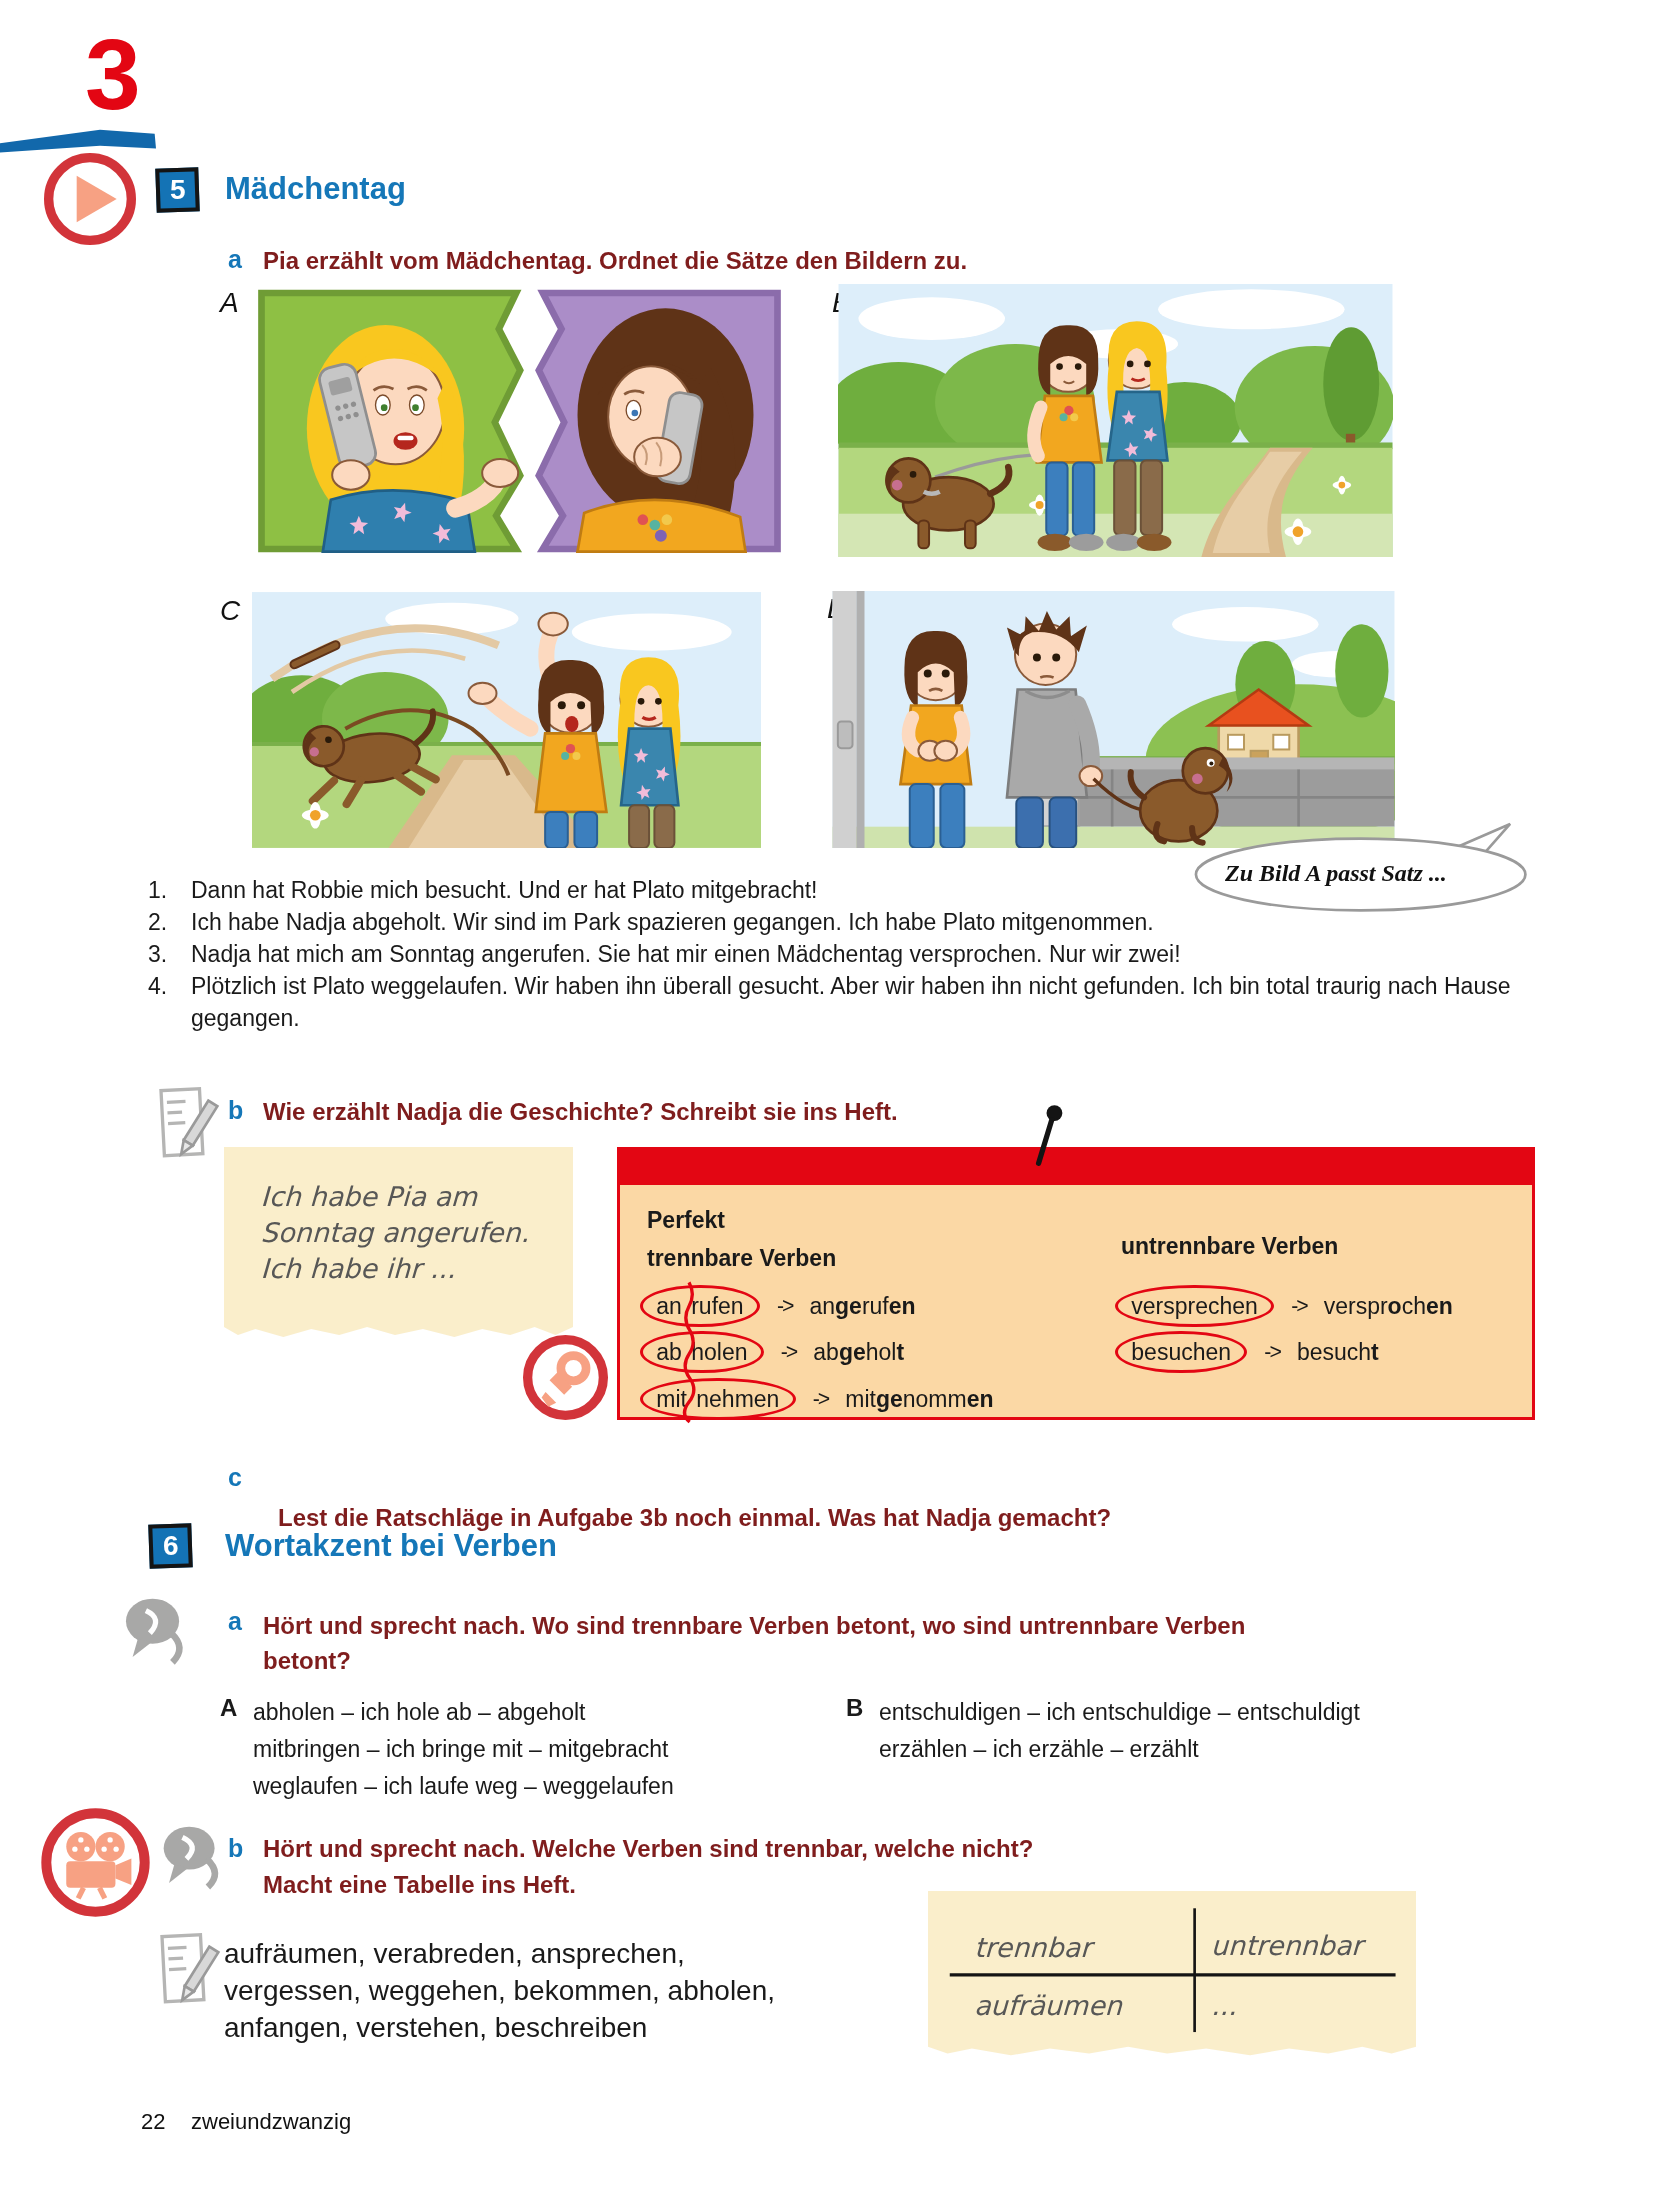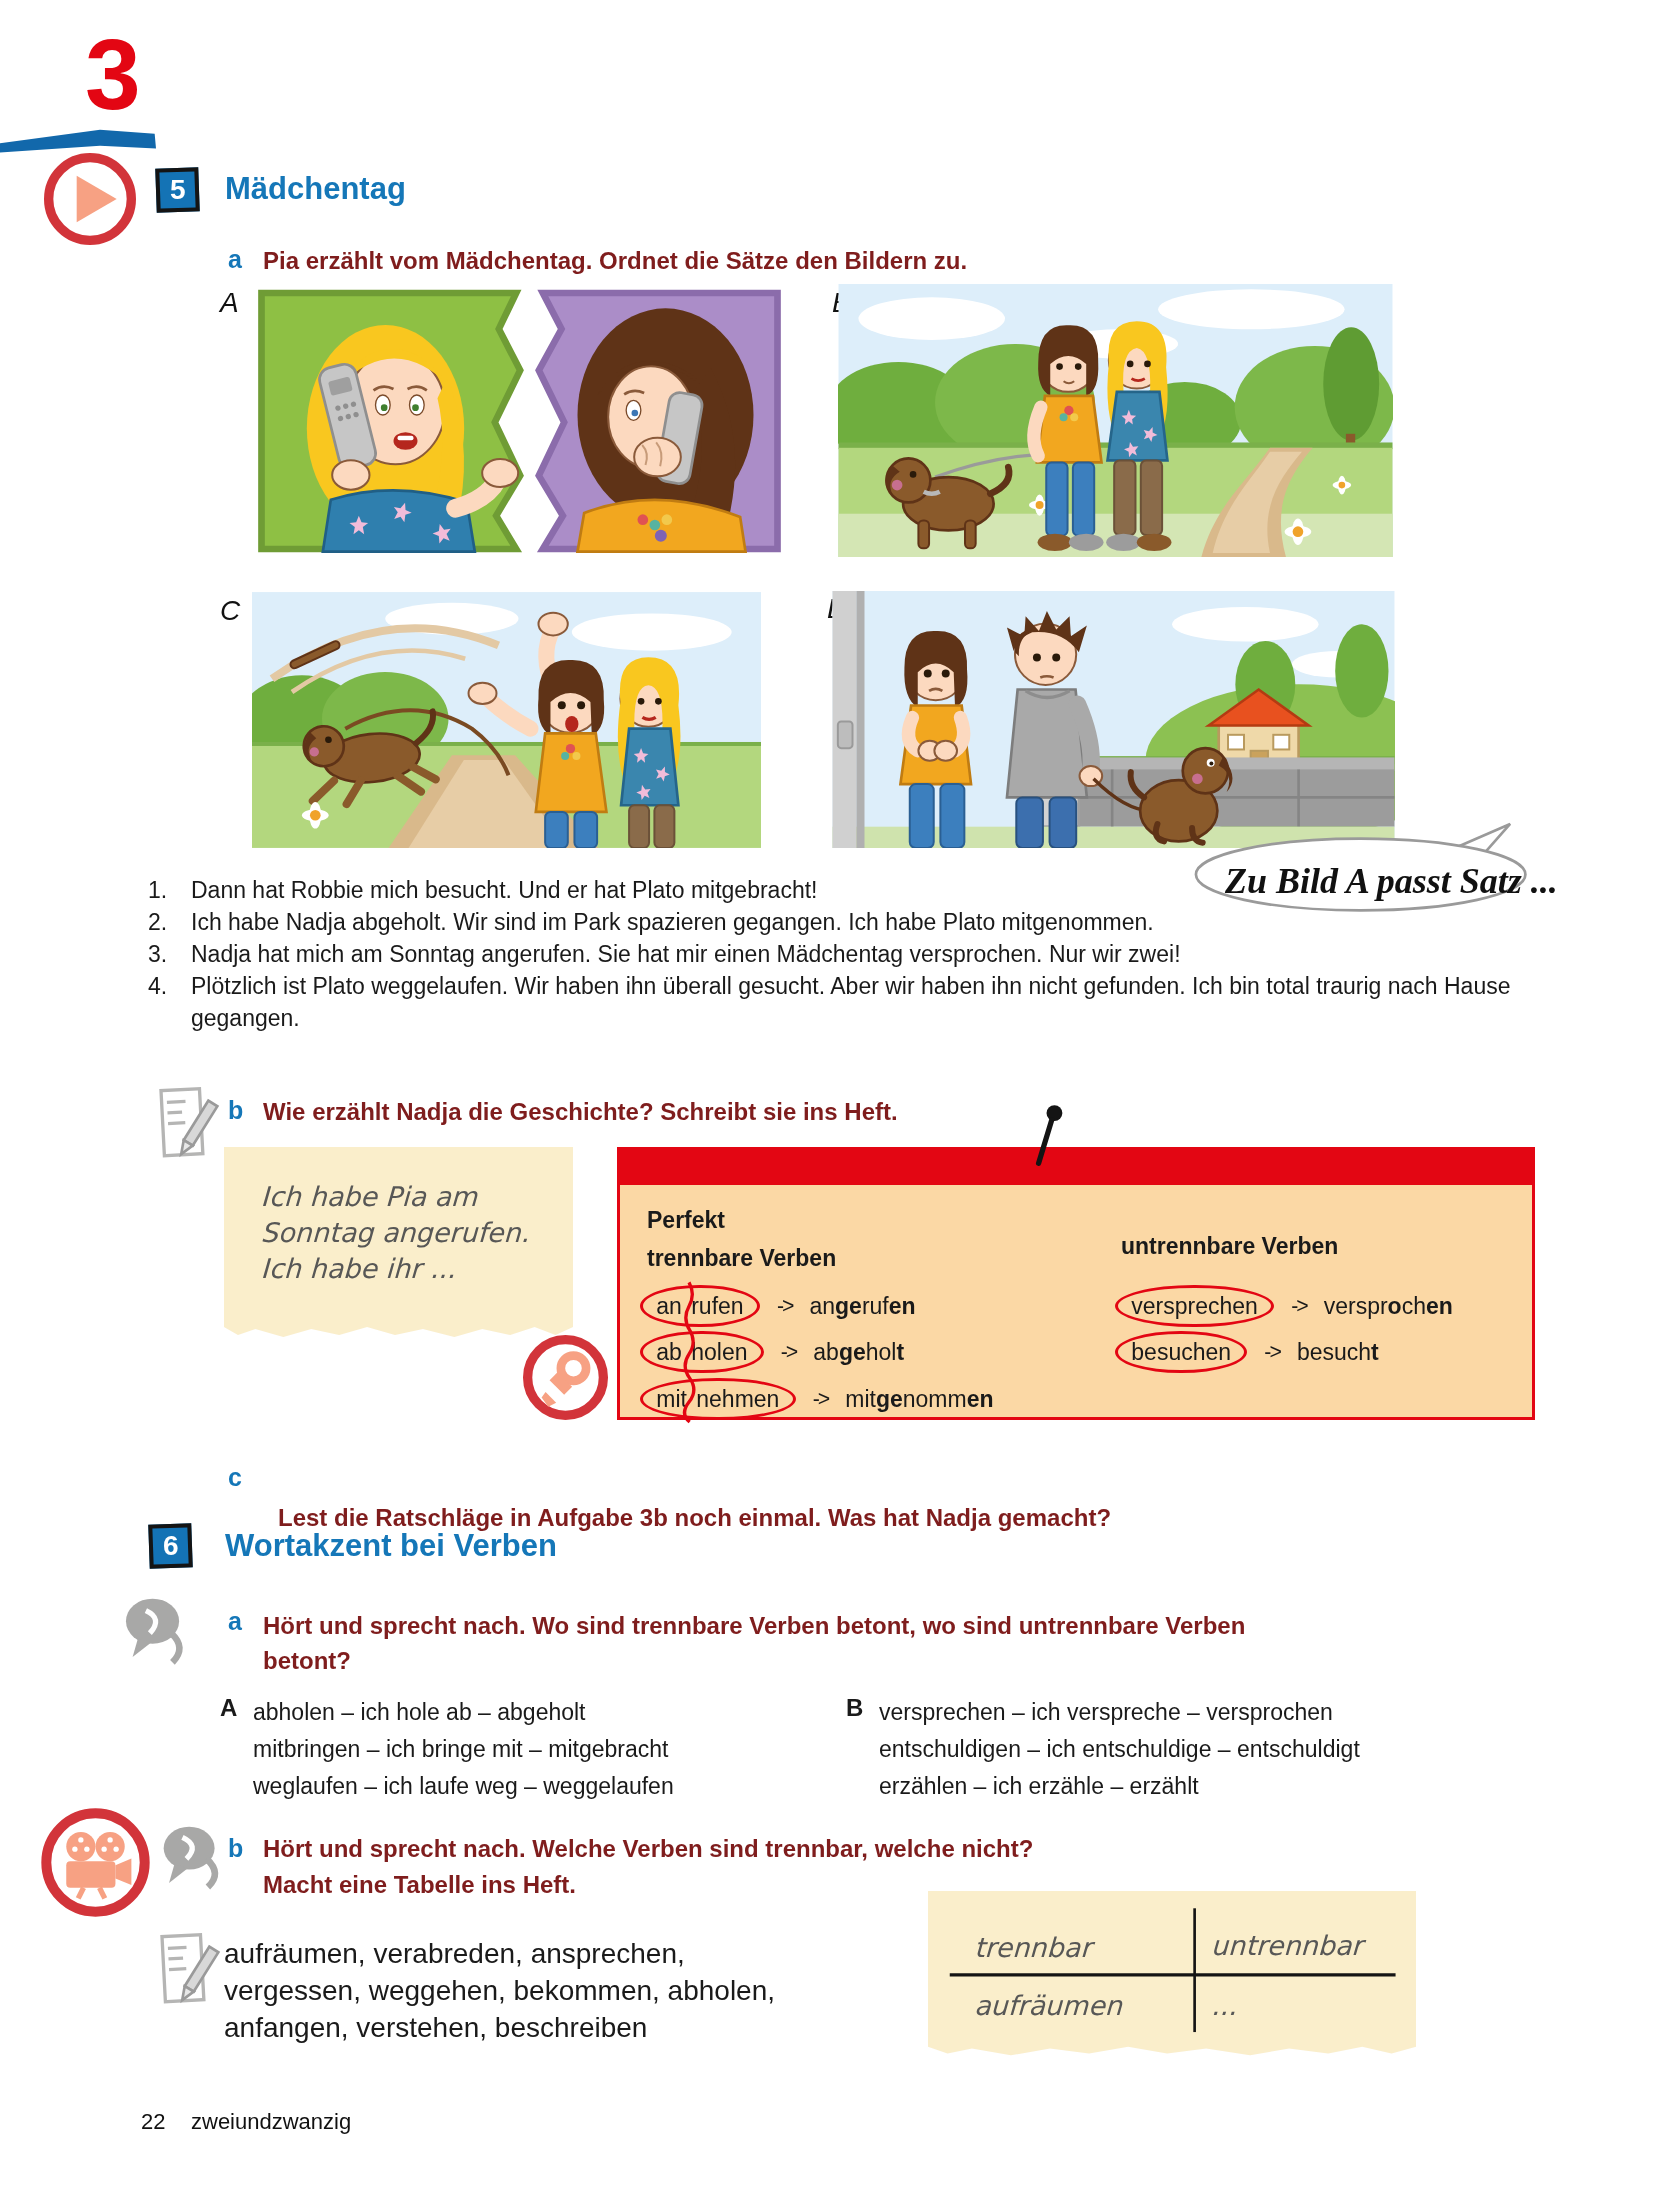--- a/index.html
+++ b/index.html
@@ -14,21 +14,21 @@
   .sub-label{font-size:25px;font-weight:bold;color:#1577b8;}
   .sub-text{font-size:24px;font-weight:bold;color:#7f1d1d;}
   .panel-label{font-size:28px;font-style:italic;color:#111;font-family:"Liberation Sans",sans-serif;}
   .panel{overflow:hidden;}
   .panel svg{display:block;width:100%;height:100%;}
   
   .sent-list{left:148px;top:874px;width:1370px;}
   .sent{position:relative;padding-left:43px;font-size:23px;line-height:32px;}
   .sent .n{position:absolute;left:0;top:0;}
   
-  .bubble-text{font-family:"Liberation Serif",serif;font-style:italic;font-weight:bold;font-size:36px;color:#111;white-space:nowrap;text-align:right;}
+  .bubble-text{font-family:"Liberation Serif",serif;font-style:italic;font-weight:bold;font-size:24px;color:#111;white-space:nowrap;text-align:right;}
   
   .note{background:#faeecb;filter:drop-shadow(5.3px 6px 4.7px rgba(0,0,0,0.45));
         clip-path:polygon(0 0,100% 0,100% 90%,95% 94%,89% 90%,82% 94%,74% 91%,66% 95%,57% 91%,49% 94%,41% 90%,33% 94%,25% 91%,17% 95%,9% 91%,4% 94%,0 90%);}
   .hand{font-style:italic;color:#575756;transform:skewX(-5deg);font-family:"DejaVu Sans",sans-serif;}
   .note1-line{font-size:27px;line-height:35px;}
   
   .gbox{left:617px;top:1147px;width:918px;height:273px;background:#fbd8a5;border:3.3px solid #e30613;box-sizing:border-box;}
   .gband{position:absolute;left:0;top:0;right:0;height:35px;background:#e30613;}
   .gtitle{position:absolute;left:27px;top:57px;font-size:23px;font-weight:bold;}
   .ghead{position:absolute;font-size:23px;font-weight:bold;}
@@ -460,21 +460,20 @@
 <div class="abs sub-text" style="left:263px;top:1608px;width:1054px;line-height:35px;">Hört und sprecht nach. Wo sind trennbare Verben betont, wo sind untrennbare Verben betont?</div>
 
 <div class="abs col-label" style="left:220px;top:1694px;">A</div>
 <div class="abs" style="left:253px;top:1694px;">
   <div class="verb-line">abholen – ich hole ab – abgeholt</div>
   <div class="verb-line">mitbringen – ich bringe mit – mitgebracht</div>
   <div class="verb-line">weglaufen – ich laufe weg – weggelaufen</div>
 </div>
 <div class="abs col-label" style="left:846px;top:1694px;">B</div>
 <div class="abs" style="left:879px;top:1694px;">
-  <div class="verb-line">versprechen – ich verspreche – versprochen</div>
   <div class="verb-line">entschuldigen – ich entschuldige – entschuldigt</div>
   <div class="verb-line">erzählen – ich erzähle – erzählt</div>
 </div>
 
 <svg class="abs" style="left:37px;top:1804px;" width="117" height="117" viewBox="0 0 176 176">
   <circle cx="88" cy="88" r="74" fill="#ffffff" stroke="#d2343a" stroke-width="15"></circle>
   <circle cx="66" cy="64" r="22" fill="#f7a183"></circle>
   <circle cx="110" cy="64" r="22" fill="#f7a183"></circle>
   <g fill="#ffffff">
     <circle cx="66" cy="54" r="4"></circle>

